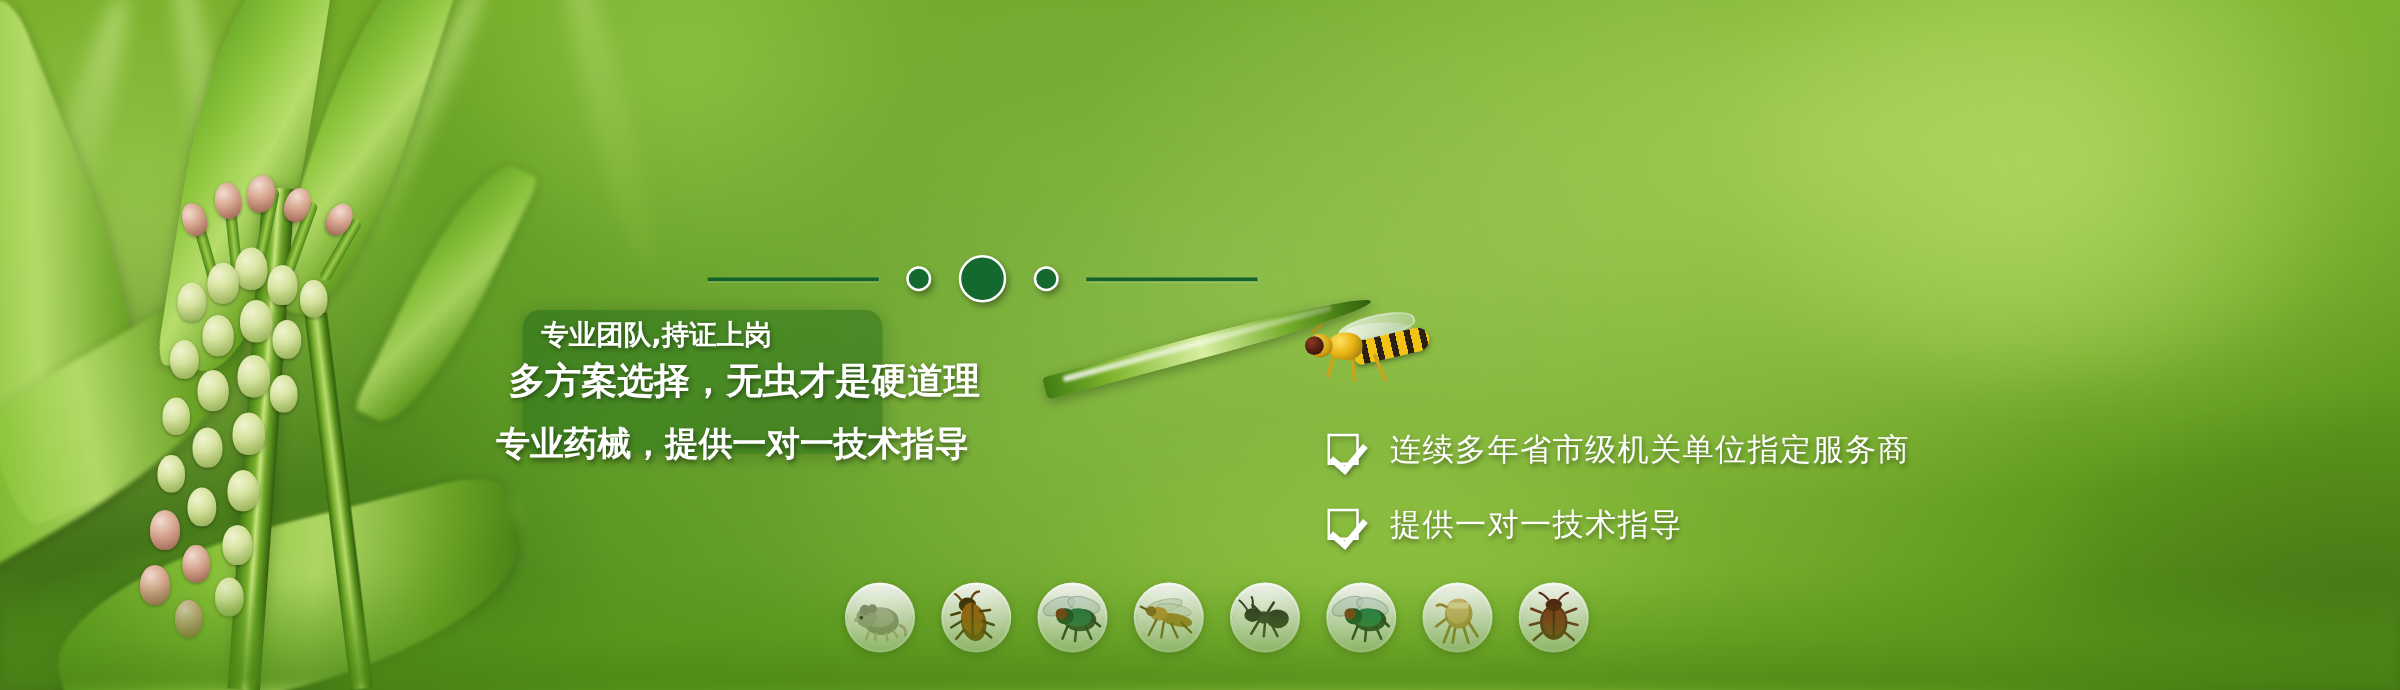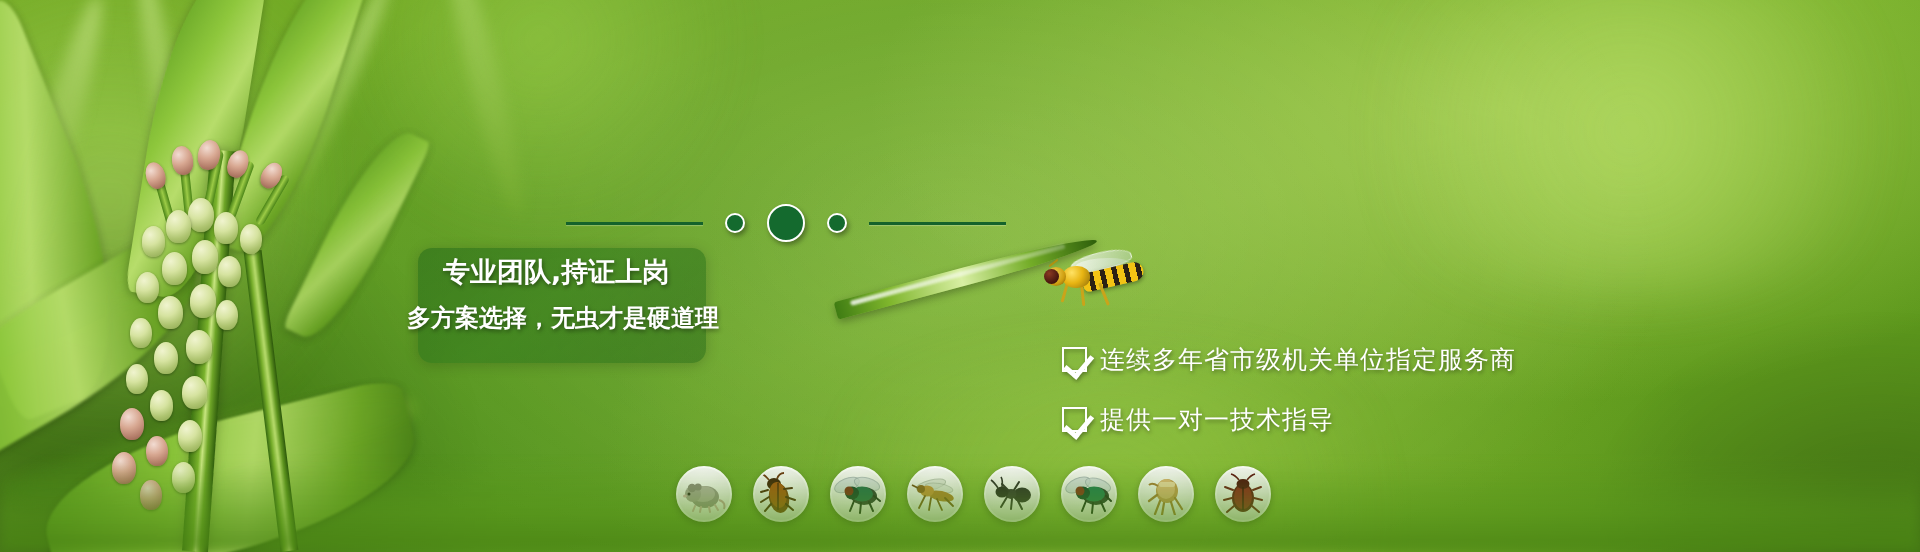--- a/index.html
+++ b/index.html
@@ -156,22 +156,22 @@
     left:415px; top:258px;
     width:430px;
     color:#ffffff;
     font-weight:bold;
     font-family:"DejaVu Sans","Liberation Sans",sans-serif;
     text-shadow:1px 2px 4px rgba(0,0,0,.45);
     white-space:nowrap;
     user-select:none;
   }
   .panel-line { line-height:1; }
-  .panel-line.l1 { font-size:27px; letter-spacing:0px; margin-left:28px; }
-  .panel-line.l2 { font-size:24px; letter-spacing:0px; margin-top:21px; margin-left:-8px; }
+  .panel-line.l1 { font-size:22px; letter-spacing:0px; margin-left:18px; }
+  .panel-line.l2 { font-size:29px; letter-spacing:0px; margin-top:10px; margin-left:-8px; }
   .panel-line.l3 { font-size:27px; letter-spacing:0px; margin-top:23px; margin-left:-18px; }
 
   
   .checklist {
     position:absolute;
     left:1062px; top:334px;
     user-select:none;
   }
   .check-row {
     display:flex;
@@ -196,20 +196,21 @@
     border-bottom:5px solid #ffffff;
     transform:rotate(40deg) translate(3px,-3px);
   }
   .check-text {
     color:#ffffff;
     font-size:25px;
     font-family:"DejaVu Sans","Liberation Sans",sans-serif;
     letter-spacing:1px;
     text-shadow:1px 2px 4px rgba(0,0,0,.40);
     white-space:nowrap;
+    margin-left:12px;
   }
 
   
   .grass-blade {
     position:absolute;
     left:836px; top:302px;
     width:270px; height:18px;
     transform:rotate(-15deg);
     transform-origin:left center;
     background:linear-gradient(90deg,#3f7c13 0%,#7fb62c 20%,#d8efa3 48%,#74ad28 74%,#2e5f0b 100%);
@@ -379,20 +380,21 @@
     <span class="dot small"></span>
     <span class="dot big"></span>
     <span class="dot small"></span>
     <span class="rule"></span>
   </div>
 
   <div class="panel"></div>
   <div class="panel-text">
     <div class="panel-line l1">专业团队,持证上岗</div>
     <div class="panel-line l2">多方案选择，无虫才是硬道理</div>
+    <div class="panel-line l3">专业药械，提供一对一技术指导</div>
   </div>
 
   <div class="grass-blade"></div>
   <div class="fly">
     <span class="wing"></span>
     <span class="wing2"></span>
     <span class="abdomen"></span>
     <span class="leg lg1"></span>
     <span class="leg lg2"></span>
     <span class="leg lg3"></span>

